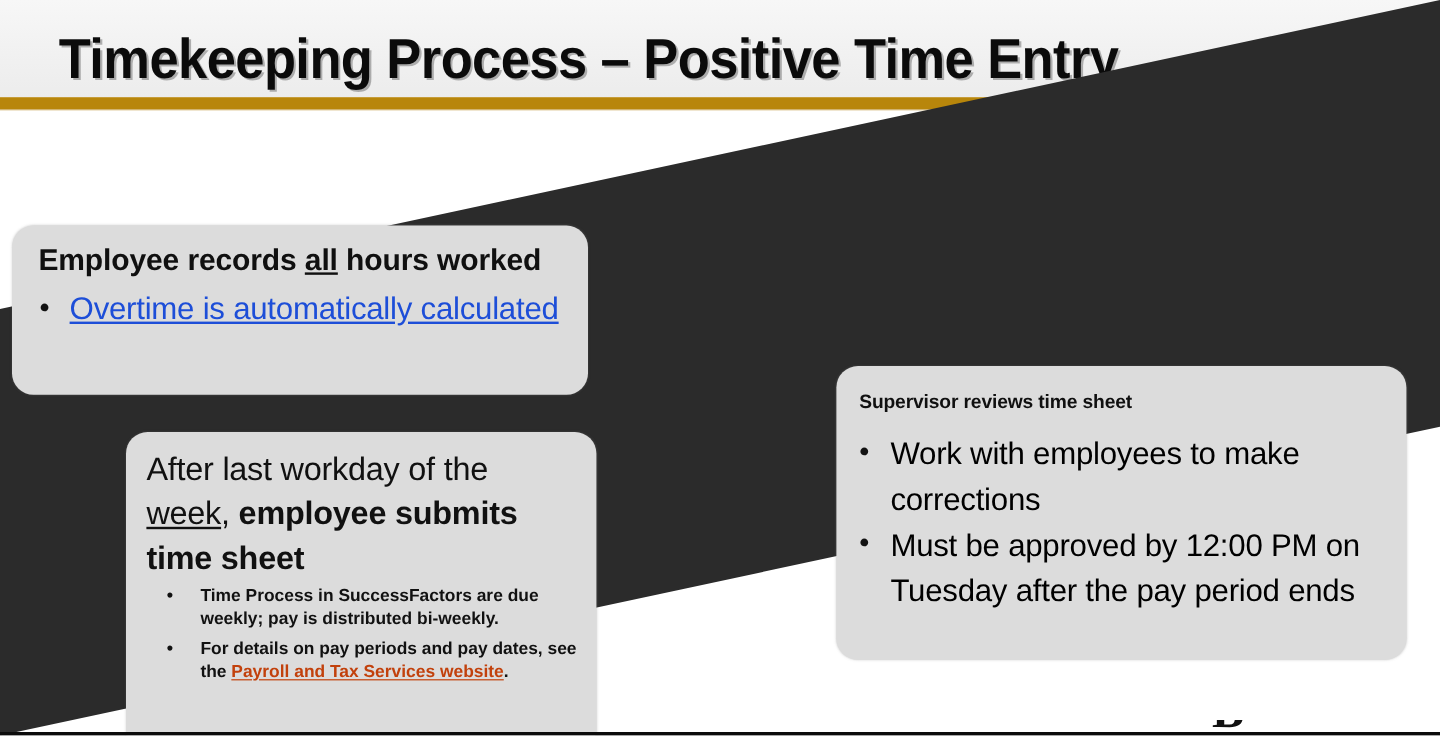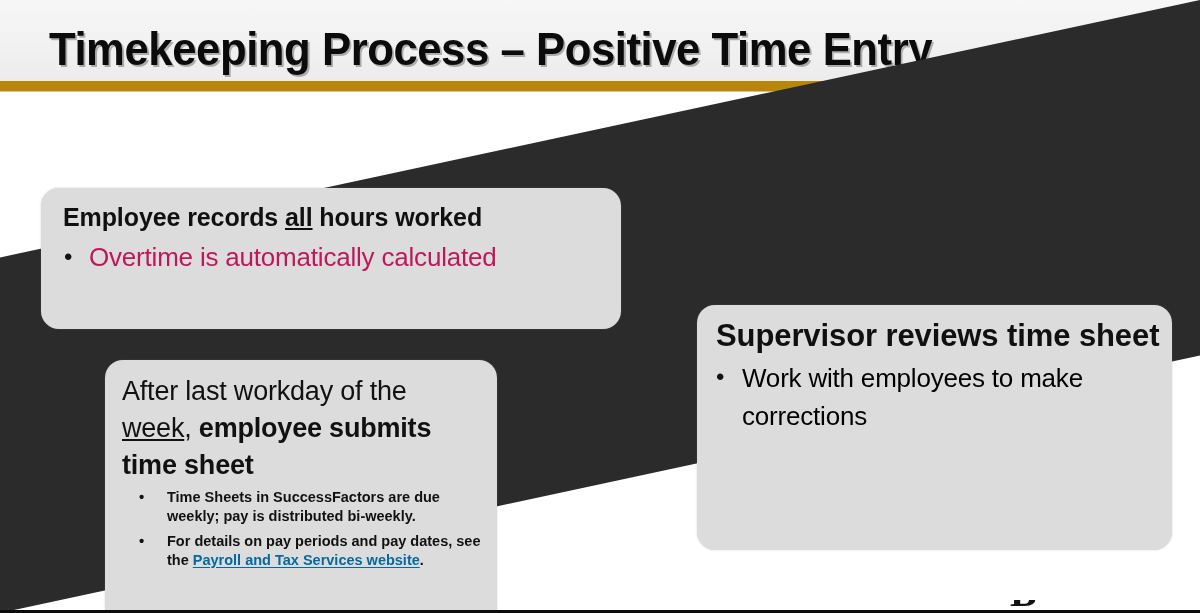--- a/index.html
+++ b/index.html
@@ -50,38 +50,39 @@
     clip-path:polygon(0 42%,100% 0,100% 58%,0 100%);
   }
 
   
   .box{
     position:absolute;
     background:#dcdcdc;
     border-radius:18px;
     box-shadow:0 0 2px rgba(120,120,120,0.35);
   }
-  .box-employee{left:10px;top:188px;width:580px;height:141px;margin-left:31px;}
+  .box-employee{left:10px;top:188px;width:480px;height:141px;}
   .box-submits{left:105px;top:360px;width:392px;height:282px;border-bottom-left-radius:0;border-bottom-right-radius:0;}
   .box-supervisor{left:697px;top:305px;width:475px;height:245px;}
 
   .hd{
     font-weight:bold;
     color:#101010;
     letter-spacing:-0.1px;
   }
   .box-employee .hd{
     position:absolute;left:22px;top:14px;font-size:25px;line-height:30px;
   }
   .box-employee ul{
     position:absolute;left:18px;top:50px;margin:0;padding:0;list-style:none;
   }
   .box-employee li{
-    font-size:26px;line-height:39px;color:#be185d;position:relative;padding-left:30px;
+    font-size:26px;line-height:39px;color:#1d4ed8;position:relative;padding-left:30px;
     letter-spacing:-0.2px;
+    text-decoration:underline;
   }
   .box-employee li::before{
     content:"\2022";position:absolute;left:5px;top:-1px;font-size:24px;color:#121212;
   }
 
   .box-submits .lead{
     position:absolute;left:17px;top:13px;width:358px;
     font-size:27px;line-height:37px;color:#111111;letter-spacing:-0.2px;
   }
   .box-submits .lead b{font-weight:bold;}
@@ -90,25 +91,25 @@
   }
   .box-submits li{
     position:relative;padding-left:50px;
     font-size:14.5px;line-height:19px;font-weight:bold;color:#111111;
     margin-bottom:6px;
   }
   .box-submits li::before{
     content:"\2022";position:absolute;left:22px;top:-1px;font-size:15px;
   }
   .link{
-    color:#0369a1;text-decoration:underline;text-underline-offset:2px;
+    color:#c2410c;text-decoration:underline;text-underline-offset:2px;
   }
 
   .box-supervisor .hd{
-    position:absolute;left:19px;top:16px;font-size:31px;line-height:30px;
+    position:absolute;left:19px;top:16px;font-size:16px;line-height:30px;
   }
   .box-supervisor ul{
     position:absolute;left:14px;top:54px;margin:0;padding:0;list-style:none;width:445px;
   }
   .box-supervisor li{
     position:relative;padding-left:31px;
     font-size:26px;line-height:38px;color:#000000;letter-spacing:-0.2px;
   }
   .box-supervisor li::before{
     content:"\2022";position:absolute;left:5px;top:-1px;font-size:24px;color:#121212;
@@ -142,29 +143,30 @@
   <div class="box box-employee">
     <div class="hd"><span>Employee records </span><u>all</u><span> hours worked</span></div>
     <ul>
       <li>Overtime is automatically calculated</li>
     </ul>
   </div>
 
   <div class="box box-submits">
     <div class="lead"><span>After last workday of the </span><u>week</u><span>, </span><b>employee submits time sheet</b></div>
     <ul>
-      <li><span>Time Sheets in SuccessFactors are due weekly; pay is distributed bi-weekly.</span></li>
+      <li><span>Time Process in SuccessFactors are due weekly; pay is distributed bi-weekly.</span></li>
       <li><span>For details on pay periods and pay dates, see the </span><a class="link" href="#">Payroll and Tax Services website</a><span>.</span></li>
     </ul>
   </div>
 
   <div class="box box-supervisor">
     <div class="hd">Supervisor reviews time sheet</div>
     <ul>
       <li>Work with employees to make corrections</li>
+      <li>Must be approved by 12:00 PM on Tuesday after the pay period ends</li>
     </ul>
   </div>
 
   <div class="logo-frag">
       <span>B</span>
     </div>
   <div class="bottom-rule"></div>
 
 </div>
 

